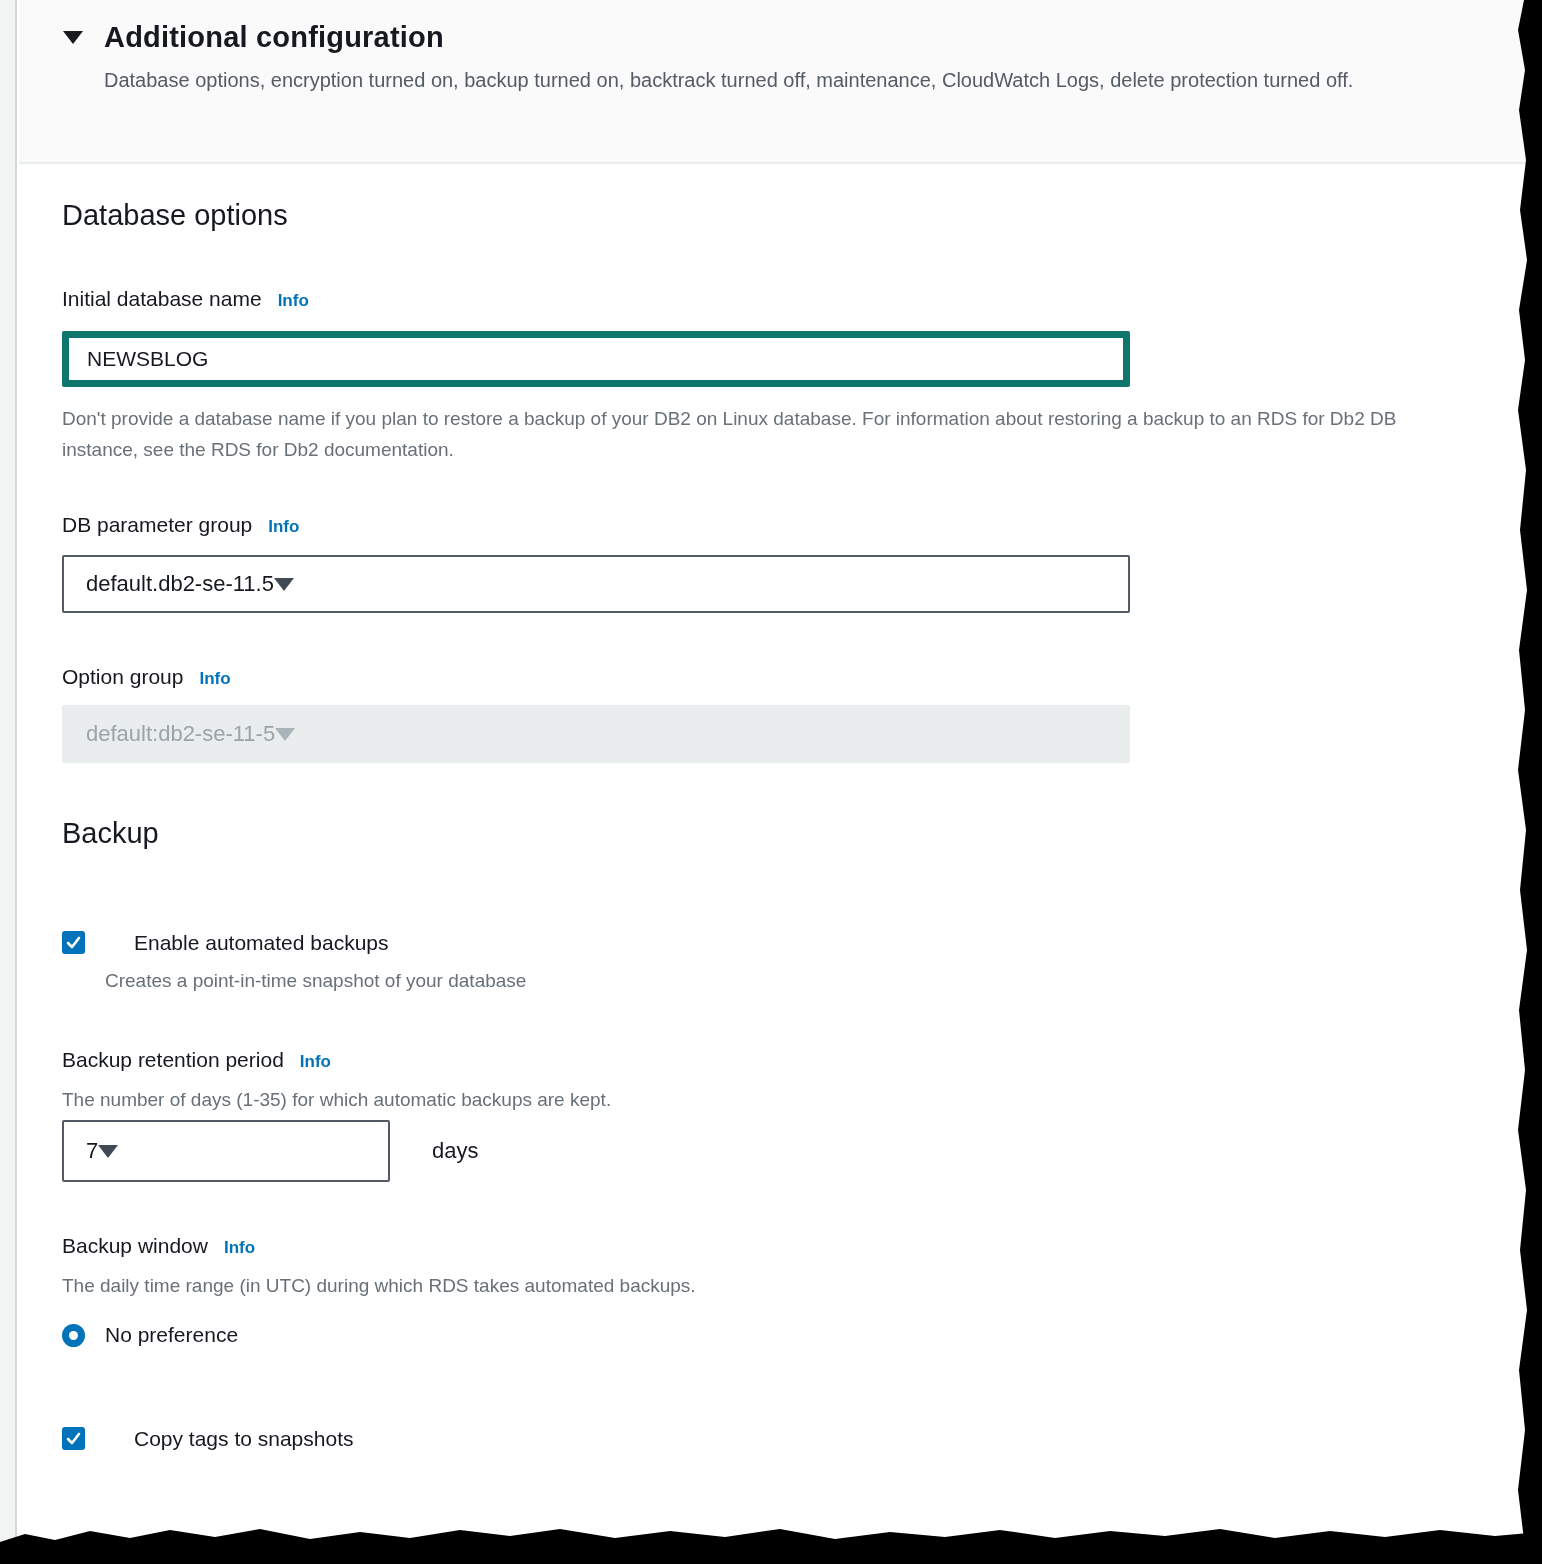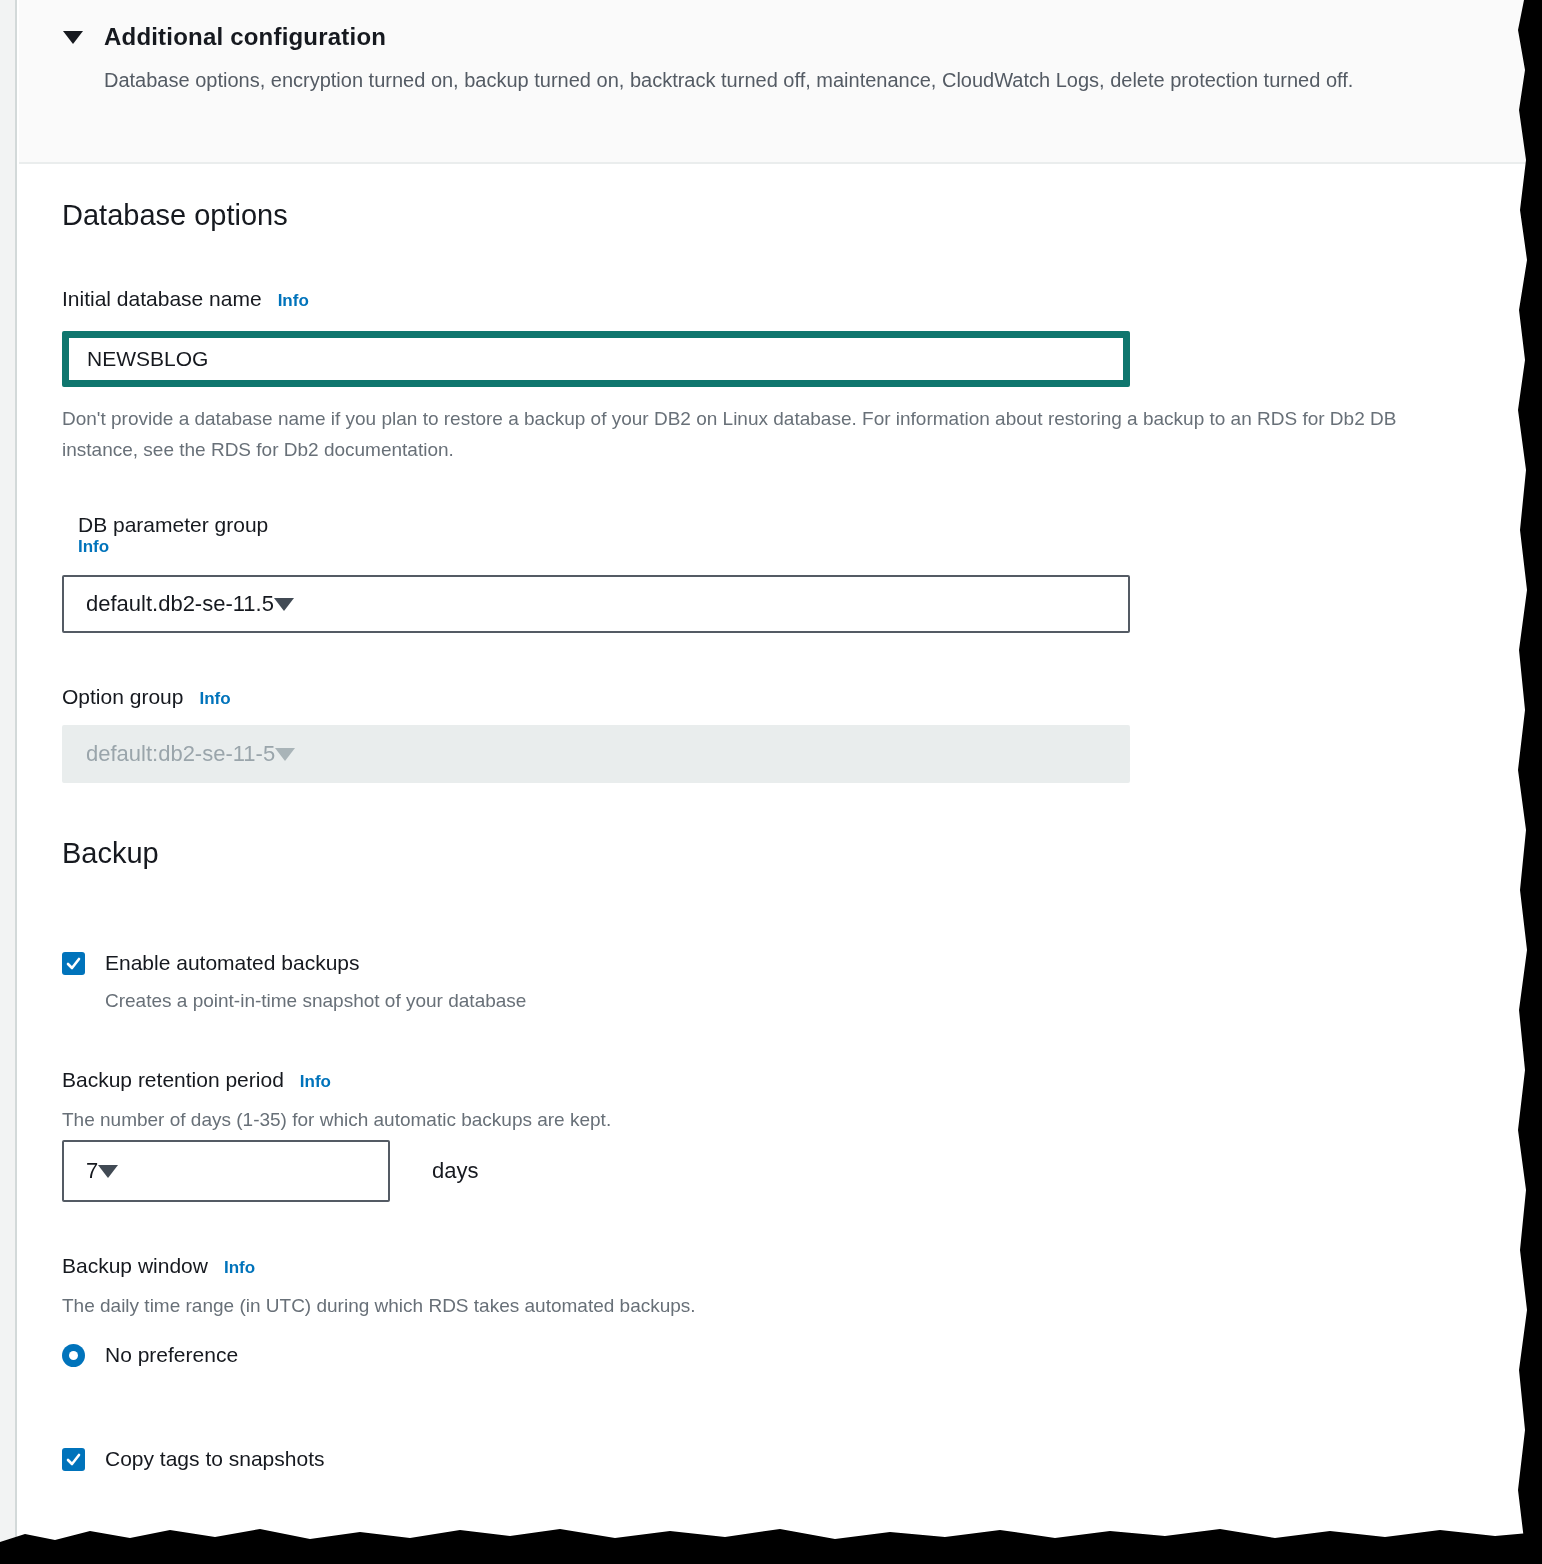--- a/index.html
+++ b/index.html
@@ -22,37 +22,37 @@
     background: #fafafa; border-bottom: 2px solid #eaeded;
     height: 164px; padding: 14px 0 0 44px; cursor: pointer;
   }
   .hdr-row { display: flex; align-items: center; }
   .tri-down {
     width: 0; height: 0; flex: none;
     border-left: 10px solid transparent; border-right: 10px solid transparent;
     border-top: 13px solid #16191f;
   }
   h1 {
-    margin: 0 7px 0 21px; font-size: 24px; font-weight: 700;
+    margin: 0 7px 0 21px; font-size: 29px; font-weight: 700;
     line-height: 46px; color: #16191f; letter-spacing: 0.2px;
   }
   .hdr-desc {
     margin: 3px 0 0 41px; width: 1320px;
     font-size: 20px; line-height: 34px; color: #545b64;
   }
 
   .content { padding: 0 0 0 43px; }
   h2 {
     margin: 33px 0 0 0; font-size: 29px; font-weight: 400;
     line-height: 36px; color: #16191f;
   }
   h2.backup-h { margin-top: 52px; }
 
   .label-row { display: flex; align-items: baseline; margin-top: 54px; }
-  .label-row.lr2 { margin-top: 48px; flex-direction: column; }
+  .label-row.lr2 { margin-top: 48px; }
   .label-row.lr3 { margin-top: 52px; }
   .flabel { font-size: 21px; color: #16191f; }
   .info {
     margin-left: 16px; font-size: 17px; font-weight: 700;
     color: #0073bb; text-decoration: none; cursor: pointer;
   }
 
   .text-input {
     display: block; margin-top: 20px; width: 1068px; height: 56px;
     border: 7px solid #0f766e; border-radius: 2px;
@@ -80,21 +80,21 @@
   .select.disabled {
     margin-top: 16px; background: #e9eded; border-color: #e9eded;
     color: #9aa5ab; cursor: default;
   }
   .select.disabled .caret { border-top-color: #a9b4b8; }
 
   .days-row { display: flex; align-items: center; margin-top: 5px; }
   .select.small { margin-top: 0; width: 328px; height: 62px; }
   .unit-label { margin-left: 42px; font-size: 22px; color: #16191f; }
 
-  .check-row { display: flex; align-items: center; margin-top: 80px; }
+  .check-row { display: flex; align-items: flex-start; margin-top: 80px; gap: 29px; }
   .check-row.last { }
   .checkbox {
     width: 23px; height: 23px; flex: none; border-radius: 3px;
     background: #0073bb; display: flex; align-items: center; justify-content: center;
     cursor: pointer;
   }
   .checkbox svg { display: block; }
   .clabel { margin-left: 20px; font-size: 21px; color: #16191f; cursor: pointer; }
 
   .radio-row { display: flex; align-items: center; margin-top: 16px; }

